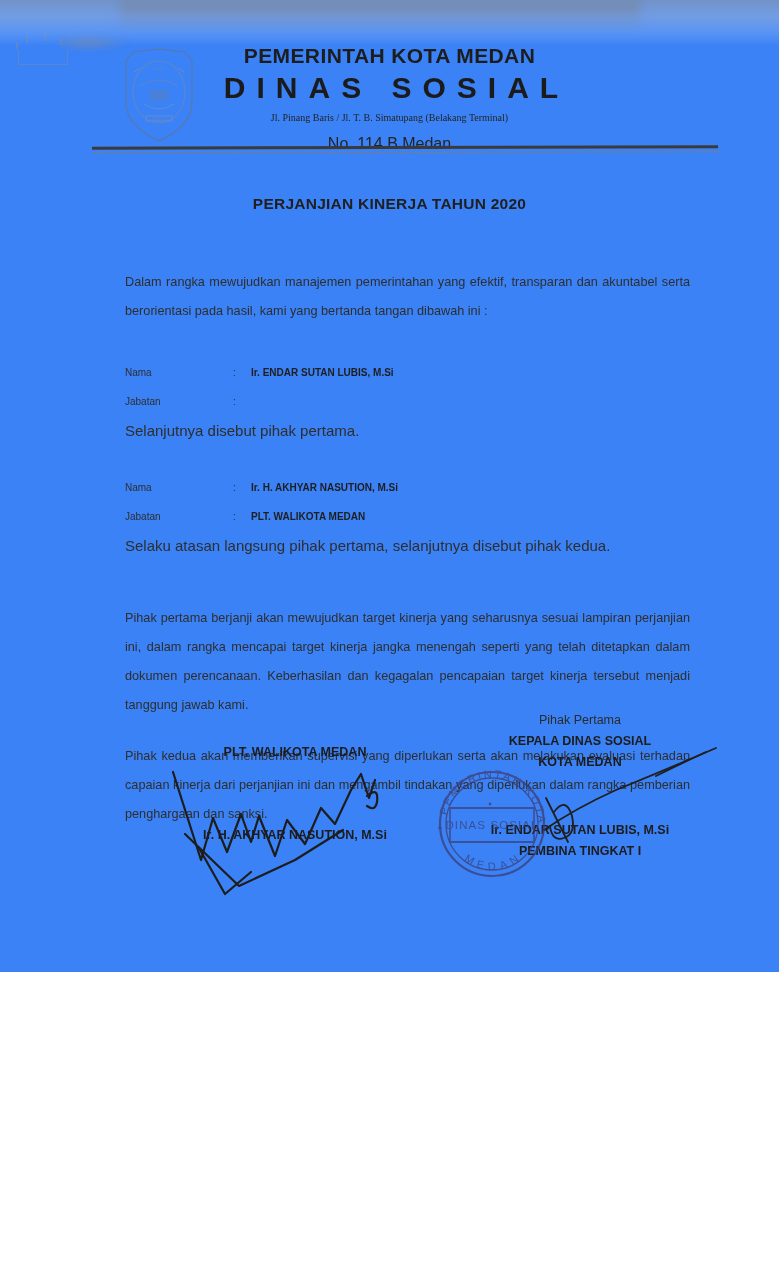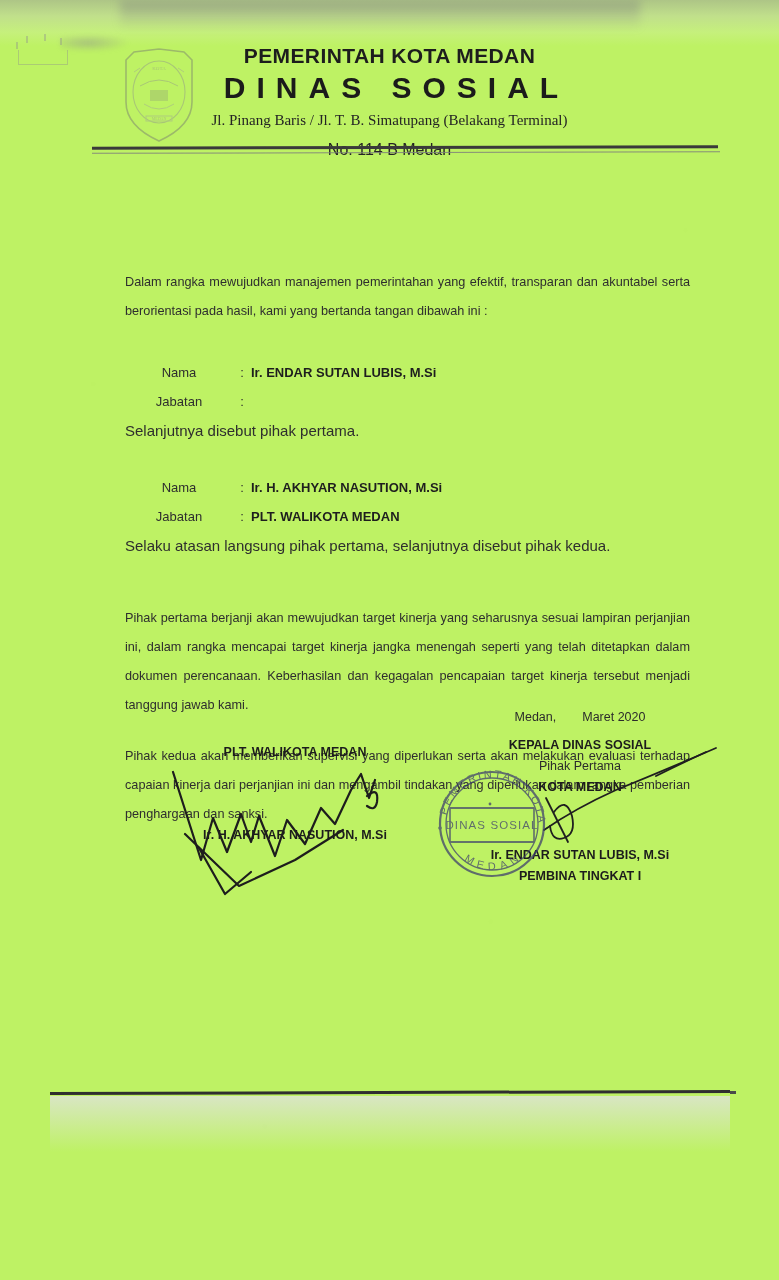--- a/index.html
+++ b/index.html
@@ -3,22 +3,22 @@
 <meta charset="utf-8">
 <style>
   html, body {
     margin: 0;
     padding: 0;
     background: #ffffff;
   }
   .page {
     position: relative;
     width: 779px;
-    height: 1280px;
-    background: #bef264;
+    height: 972px;
+    background: #3b82f6;
     overflow: hidden;
     font-family: "Liberation Sans", sans-serif;
     color: #2b2b2b;
   }
 
   
   .scan-shadow-top {
     position: absolute;
     top: 0; left: 0;
     width: 779px; height: 46px;
@@ -99,21 +99,21 @@
   }
   .lh-line2 {
     font-size: 30px;
     font-weight: bold;
     letter-spacing: 11px;
     color: #1b1b1b;
     margin: 3px 0 0 14px;
   }
   .lh-line3 {
     font-family: "Liberation Serif", serif;
-    font-size: 15px;
+    font-size: 10px;
     color: #242424;
     margin: 7px 0 0 0;
   }
   .lh-line4 {
     font-family: Liberation Sans, sans-serif;
     font-size: 16px;
     color: #242424;
     margin: 12px 0 0 0;
   }
 
@@ -157,24 +157,23 @@
     font-size: 12.7px;
     line-height: 29px;
     text-align: justify;
     color: #2e2e2e;
   }
   p.para.tight { margin-bottom: 10px; }
 
   .party-block { margin: 0 0 6px 0; }
   .party-row {
     display: flex;
-    font-size: 13px;
+    font-size: 10px;
     line-height: 29px;
     color: #2e2e2e;
-    text-align: center;
   }
   .party-label { width: 108px; flex: 0 0 108px; }
   .party-colon { width: 18px; flex: 0 0 18px; }
   .party-value { font-weight: bold; color: #1e1e1e; }
   .party-note {
     font-size: 15px;
     line-height: 29px;
     color: #2e2e2e;
   }
   .gap-block { height: 22px; }
@@ -293,20 +292,21 @@
     </div>
     <div class="lh-line1">PEMERINTAH KOTA MEDAN</div>
     <div class="lh-line2">DINAS SOSIAL</div>
     <div class="lh-line3">Jl. Pinang Baris / Jl. T. B. Simatupang (Belakang Terminal)</div>
     <div class="lh-line4">No. 114 B Medan</div>
   </div>
 
   <div class="rule-thick"></div>
   <div class="rule-thin"></div>
 
+  <div class="doc-title">PERJANJIAN KINERJA TAHUN 2020</div>
 
   <div class="body-area">
 
     <p class="para tight">Dalam rangka mewujudkan manajemen pemerintahan yang efektif, transparan dan akuntabel serta berorientasi pada hasil, kami yang bertanda tangan dibawah ini :</p>
 
     <div class="gap-block"></div>
 
     <div class="party-block">
       <div class="party-row">
         <span class="party-label">Nama</span>
@@ -344,25 +344,22 @@
 
   <div class="sig-zone">
 
     <div class="sig-left">
       <div class="sig-line bold">PLT. WALIKOTA MEDAN</div>
       <div class="sig-space-left"></div>
       <div class="sig-line bold">Ir. H. AKHYAR NASUTION, M.Si</div>
     </div>
 
     <div class="sig-right">
-      <div class="sig-place">
-        <span>Medan,</span><span class="sp"></span><span>Maret 2020</span>
-      </div>
+      <div class="sig-line">Pihak Pertama</div>
       <div class="sig-line bold">KEPALA DINAS SOSIAL</div>
-      <div class="sig-line">Pihak Pertama</div>
       <div class="sig-line bold">KOTA MEDAN</div>
       <div class="sig-space-right"></div>
       <div class="sig-line bold">Ir. ENDAR SUTAN LUBIS, M.Si</div>
       <div class="sig-line bold">PEMBINA TINGKAT  I</div>
     </div>
 
     <div class="sig-ink-left">
       <svg viewBox="0 0 270 130" width="270" height="130" aria-hidden="true">
         <g fill="none" stroke="#1d1d1d" stroke-width="2.2" stroke-linecap="round" stroke-linejoin="round">
           <path d="M18 4 L46 92 L58 50 L72 84 L86 46 L96 74 L104 48 L120 88 L132 52 L150 76 L166 40 L180 56 L196 22 L206 6 L214 30 L220 12"></path>

